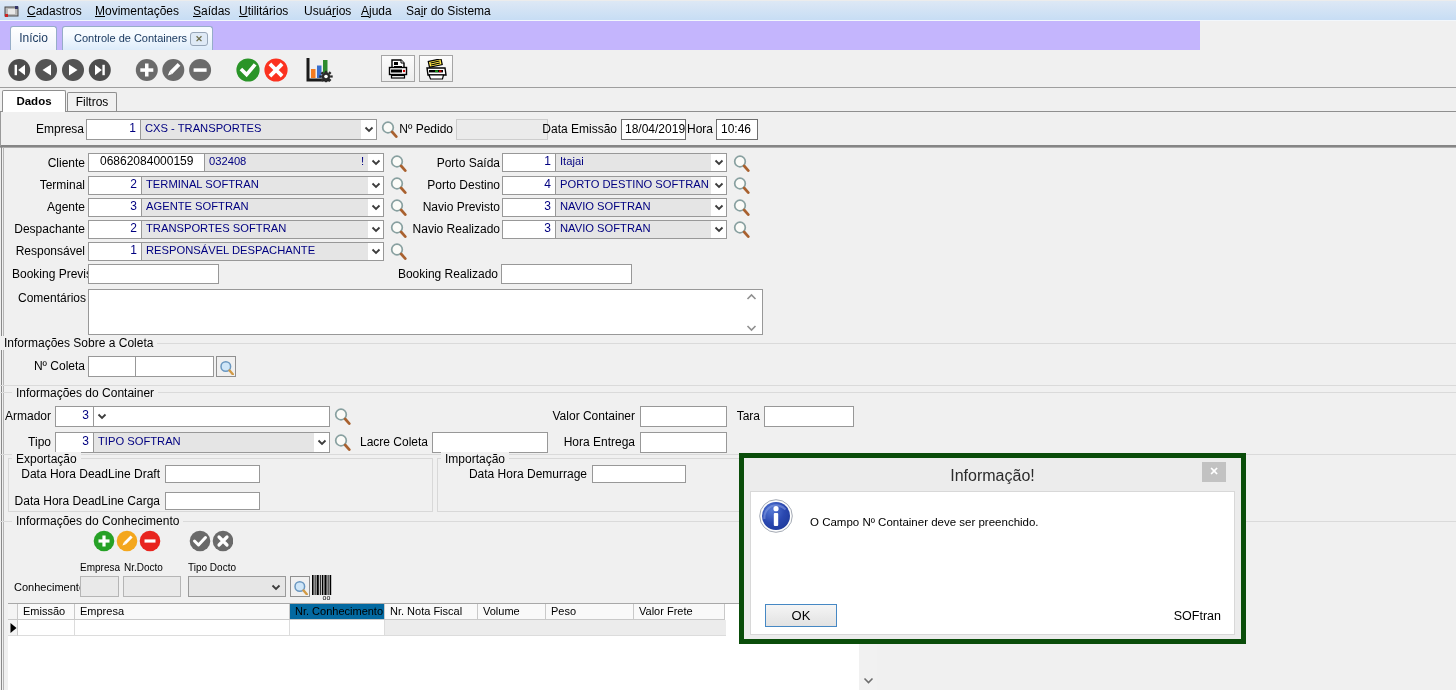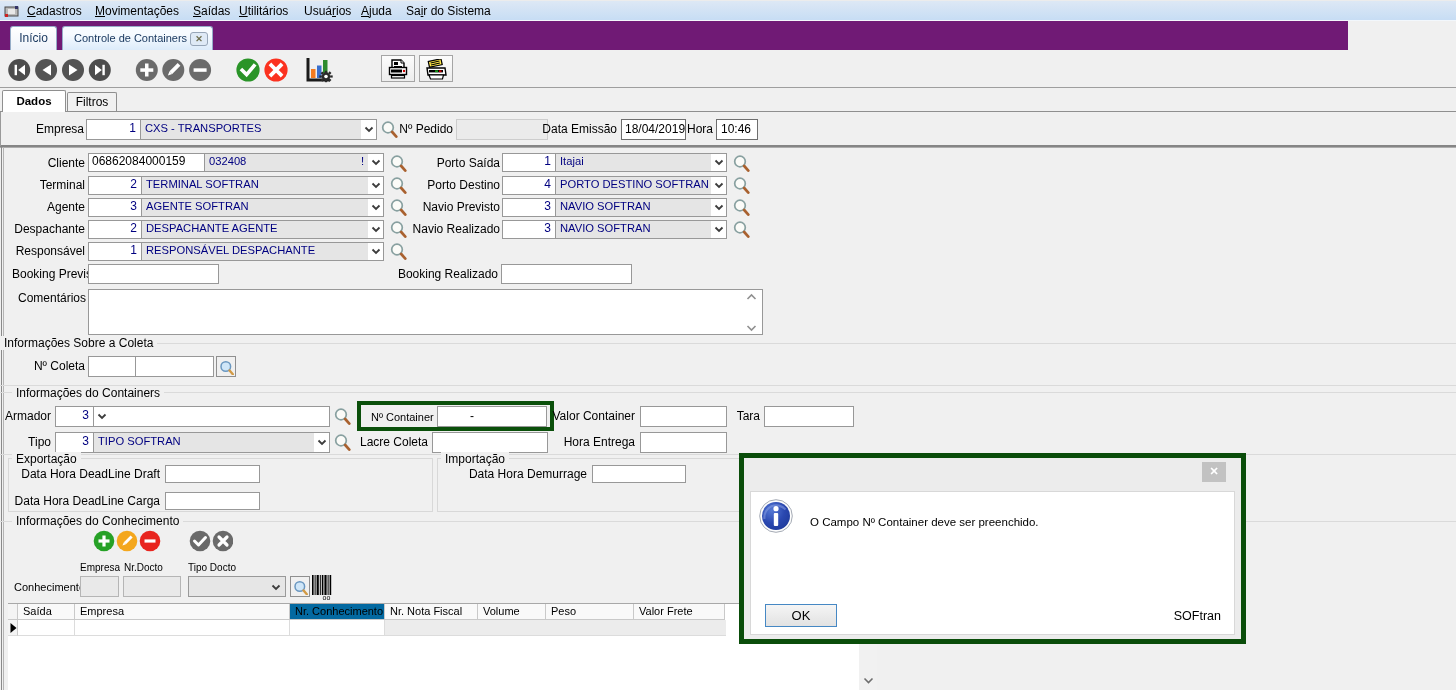--- a/index.html
+++ b/index.html
@@ -26,21 +26,21 @@
       </svg>
 <div class="lla" style="left:27px;top:3px;font-size:12px"><u>C</u>adastros</div>
 <div class="lla" style="left:95px;top:3px;font-size:12px"><u>M</u>ovimentações</div>
 <div class="lla" style="left:193px;top:3px;font-size:12px"><u>S</u>aídas</div>
 <div class="lla" style="left:239px;top:3px;font-size:12px"><u>U</u>tilitários</div>
 <div class="lla" style="left:304px;top:3px;font-size:12px">Usuá<u>r</u>ios</div>
 <div class="lla" style="left:361px;top:3px;font-size:12px"><u>A</u>juda</div>
 <div class="lla" style="left:406px;top:3px;font-size:12px">Sa<u>i</u>r do Sistema</div>
 </div>
 
-<div class="abs" id="tabstrip" style="left:0;top:21px;width:1348px;height:29px;background:#701a75">
+<div class="abs" id="tabstrip" style="left:0;top:21px;width:1200px;height:29px;background:#c4b5fd">
 <div class="abs" style="left:10px;top:5px;width:47px;height:24px;background:linear-gradient(#ffffff,#eef3fa);border:1px solid #96adc8;border-bottom:none;border-radius:3px 3px 0 0;text-align:center;line-height:23px;color:#17365d">Início</div>
 <div class="abs" style="left:62px;top:5px;width:151px;height:24px;background:linear-gradient(#f7fbff 30%,#dcebfa);border:1px solid #96adc8;border-bottom:none;border-radius:3px 3px 0 0;color:#17365d">
         <span style="position:absolute;left:11px;top:5px;font-size:11px">Controle de Containers</span>
 <span style="position:absolute;left:127px;top:5px;width:18px;height:14px;background:#dfeaf6;border:1px solid #97a6b8;border-radius:3px;text-align:center;line-height:12px;font-size:9px;font-weight:bold;color:#6e6e4e">✕</span>
       </div>
 </div>
 
 <div class="abs" id="toolbar" style="left:0;top:50px;width:1456px;height:38px;background:#f0f0f0;border-bottom:1px solid #9e9e9e">
 <svg class="abs" style="left:8px;top:9px" width="215" height="22" viewBox="0 0 215 22">
 <circle cx="11.2" cy="11" r="11" fill="#4d4d4d"></circle>
@@ -155,21 +155,21 @@
     </svg>
 <div class="lbl" style="left:395px;top:122px;width:58px">Nº Pedido</div>
 <div class="fld" style="left:456px;top:119px;width:92px;height:21px;background:#ebebeb;border-color:#cdcdcd"></div>
 <div class="lbl" style="left:540px;top:122px;width:77px">Data Emissão</div>
 <div class="fld" style="left:621px;top:119px;width:65px;height:21px;border-color:#6e6e6e;line-height:19px;padding-left:3px">18/04/2019</div>
 <div class="lbl" style="left:686px;top:122px;width:27px">Hora</div>
 <div class="fld" style="left:716px;top:119px;width:42px;height:21px;border-color:#6e6e6e;line-height:19px;padding-left:4px">10:46</div>
 
 <div class="lbl" style="left:0;top:156px;width:85px">Cliente</div>
 <div class="combo" style="left:88px;top:153px;width:296px;height:19px">
-<div style="width:116px;border-right:1px solid #989898;line-height:15px;padding-left:3px">06862084000159</div>
+<div style="width:116px;border-right:1px solid #989898;line-height:15px;padding-left:11px">06862084000159</div>
 <div class="ctxt" style="line-height:15px">032408<span style="position:absolute;left:272px">!</span></div>
 <div class="carw" style="background:#fff">
         <svg width="10" height="7" viewBox="0 0 10 7">
           <use href="#arw"></use>
         </svg>
       </div>
     </div>
 <svg class="abs" style="left:390px;top:154px" width="17" height="18" viewBox="0 0 17 18">
       <use href="#mag"></use>
     </svg>
@@ -195,21 +195,21 @@
           <use href="#arw"></use>
         </svg>
       </div>
     </div>
 <svg class="abs" style="left:390px;top:198px" width="17" height="18" viewBox="0 0 17 18">
       <use href="#mag"></use>
     </svg>
 <div class="lbl" style="left:0;top:222px;width:85px">Despachante</div>
 <div class="combo" style="left:88px;top:219.5px;width:296px;height:19px">
 <div class="cnum" style="width:53px;line-height:15px">2</div>
-      <div class="ctxt" style="line-height:15px">DESPACHANTE AGENTE</div>
+      <div class="ctxt" style="line-height:15px">TRANSPORTES SOFTRAN</div>
 <div class="carw">
         <svg width="10" height="7" viewBox="0 0 10 7">
           <use href="#arw"></use>
         </svg>
       </div>
     </div>
 <svg class="abs" style="left:390px;top:220px" width="17" height="18" viewBox="0 0 17 18">
       <use href="#mag"></use>
     </svg>
 <div class="lbl" style="left:0;top:244px;width:85px">Responsável</div>
@@ -300,21 +300,21 @@
       <div style="flex:1;background:#fff"></div>
     </div>
 <div class="abs" style="left:216px;top:356px;width:20px;height:21px;background:#f0f0f0;border:1px solid #8f8f8f">
       <svg style="position:absolute;left:2px;top:3px" width="15" height="15" viewBox="0 0 15 15">
         <use href="#magb"></use>
       </svg>
     </div>
 <div class="gline" style="top:385px"></div>
 
 <div class="gline" style="top:392px"></div>
-<div class="glbl" style="left:12px;top:386px">Informações do Containers</div>
+<div class="glbl" style="left:12px;top:386px">Informações do Container</div>
 <div class="lbl" style="left:0;top:409px;width:51px">Armador</div>
 <div class="combo" style="left:55px;top:405.5px;width:275px;height:21px">
 <div class="cnum" style="width:38px">3</div>
 <div class="carw">
         <svg width="10" height="7" viewBox="0 0 10 7">
           <use href="#arw"></use>
         </svg>
       </div>
     </div>
 <svg class="abs" style="left:334px;top:407px" width="17" height="18" viewBox="0 0 17 18">
@@ -326,24 +326,20 @@
       <div class="ctxt">TIPO SOFTRAN</div>
 <div class="carw">
         <svg width="10" height="7" viewBox="0 0 10 7">
           <use href="#arw"></use>
         </svg>
       </div>
     </div>
 <svg class="abs" style="left:334px;top:433px" width="17" height="18" viewBox="0 0 17 18">
       <use href="#mag"></use>
     </svg>
-<div class="abs" style="left:357px;top:401px;width:197px;height:30px;border:4px solid #0b500b">
-<div class="lla" style="left:10px;top:4.5px;font-size:11px">Nº Container</div>
-<div class="fld" style="left:76px;top:0.5px;width:110px;height:21px;line-height:19px;padding-left:32px">-</div>
-    </div>
 <div class="lbl" style="left:515px;top:409px;width:120px">Valor Container</div>
 <div class="fld" style="left:640px;top:405.5px;width:87px;height:21px"></div>
 <div class="lbl" style="left:690px;top:409px;width:70px">Tara</div>
 <div class="fld" style="left:764px;top:405.5px;width:90px;height:21px"></div>
 <div class="lbl" style="left:308px;top:435px;width:120px">Lacre Coleta</div>
 <div class="fld" style="left:432px;top:432px;width:116px;height:21px"></div>
 <div class="lbl" style="left:515px;top:435px;width:120px">Hora Entrega</div>
 <div class="fld" style="left:640px;top:432px;width:87px;height:21px"></div>
 <div class="gline" style="top:454px"></div>
 
@@ -409,39 +405,40 @@
 </svg>
 
 <div class="abs" style="left:8px;top:603px;width:869px;height:87px;background:#fff;border-top:1px solid #a8a8a8;border-right:1px solid #9a9a9a">
 <div class="abs" style="left:851px;top:0;width:18px;height:87px;background:#f1f1f1"></div>
 <svg class="abs" style="left:855px;top:72px" width="11" height="9" viewBox="0 0 11 9">
         <polyline points="1.5,2.5 5.5,6.5 9.5,2.5" fill="none" stroke="#6e6e6e" stroke-width="1.6"></polyline>
       </svg>
 </div>
 <div id="grid" class="abs" style="left:8px;top:604px;width:718px;height:33px;font-size:11px;white-space:nowrap">
 <div class="abs" style="left:0;top:0;width:10px;height:16px;background:#f4f4f4;border-right:1px solid #c9c9c9;border-bottom:1px solid #c9c9c9"></div>
-<div class="abs" style="left:10px;top:0;width:57px;height:16px;background:#f9f9f9;border-right:1px solid #c9c9c9;border-bottom:1px solid #c9c9c9;padding:1px 0 0 5px;overflow:hidden">Saída</div>
+<div class="abs" style="left:10px;top:0;width:57px;height:16px;background:#f9f9f9;border-right:1px solid #c9c9c9;border-bottom:1px solid #c9c9c9;padding:1px 0 0 5px;overflow:hidden">Emissão</div>
 <div class="abs" style="left:67px;top:0;width:215px;height:16px;background:#f9f9f9;border-right:1px solid #c9c9c9;border-bottom:1px solid #c9c9c9;padding:1px 0 0 5px;overflow:hidden">Empresa</div>
 <div class="abs" style="left:282px;top:0;width:95px;height:16px;background:#0369a1;border-right:1px solid #c9c9c9;border-bottom:1px solid #c9c9c9;padding:1px 0 0 5px;overflow:hidden">Nr. Conhecimento</div>
 <div class="abs" style="left:377px;top:0;width:93px;height:16px;background:#f9f9f9;border-right:1px solid #c9c9c9;border-bottom:1px solid #c9c9c9;padding:1px 0 0 5px;overflow:hidden">Nr. Nota Fiscal</div>
 <div class="abs" style="left:470px;top:0;width:68px;height:16px;background:#f9f9f9;border-right:1px solid #c9c9c9;border-bottom:1px solid #c9c9c9;padding:1px 0 0 5px;overflow:hidden">Volume</div>
 <div class="abs" style="left:538px;top:0;width:88px;height:16px;background:#f9f9f9;border-right:1px solid #c9c9c9;border-bottom:1px solid #c9c9c9;padding:1px 0 0 5px;overflow:hidden">Peso</div>
 <div class="abs" style="left:626px;top:0;width:91px;height:16px;background:#f9f9f9;border-right:1px solid #c9c9c9;border-bottom:1px solid #c9c9c9;padding:1px 0 0 5px;overflow:hidden">Valor Frete</div>
 <div class="abs" style="left:0;top:16px;width:10px;height:16px;background:#f4f4f4;border-right:1px solid #c9c9c9;border-bottom:1px solid #dcdcdc">
         <svg width="7" height="10" viewBox="0 0 7 10" style="position:absolute;left:2px;top:3px">
           <path d="M0.5 0 L6.5 5 L0.5 10 Z" fill="#000"></path>
         </svg>
       </div>
 <div class="abs" style="left:10px;top:16px;width:57px;height:16px;border-right:1px solid #dcdcdc;border-bottom:1px solid #dcdcdc"></div>
 <div class="abs" style="left:67px;top:16px;width:215px;height:16px;border-right:1px solid #dcdcdc;border-bottom:1px solid #dcdcdc"></div>
 <div class="abs" style="left:282px;top:16px;width:95px;height:16px;border-right:1px solid #dcdcdc;border-bottom:1px solid #dcdcdc"></div>
 <div class="abs" style="left:377px;top:16px;width:341px;height:16px;background:#ececec;border-bottom:1px solid #dcdcdc"></div>
 </div>
 
 <div class="abs" style="left:739px;top:453px;width:507px;height:191px;border:5px solid #0a4d0a;background:#ececec">
+<div class="abs" style="left:0;top:0;width:497px;height:33px;text-align:center;font-size:16px;color:#2b2b2b;line-height:36px">Informação!</div>
 <div class="abs" style="left:458px;top:4px;width:24px;height:20px;background:#c2c2c2;color:#fff;text-align:center;line-height:19px;font-size:11px;font-weight:bold">✕</div>
 <div class="abs" style="left:6px;top:33px;width:485px;height:144px;background:#fff;border:1px solid #d8d8d8">
 <svg style="position:absolute;left:8px;top:7px" width="34" height="34" viewBox="0 0 34 34">
 <defs>
             <radialGradient id="ig" cx="0.35" cy="0.3" r="0.9">
               <stop offset="0" stop-color="#5578d4"></stop>
               <stop offset="0.5" stop-color="#2a48b0"></stop>
               <stop offset="1" stop-color="#1b3694"></stop>
             </radialGradient>
           </defs>

